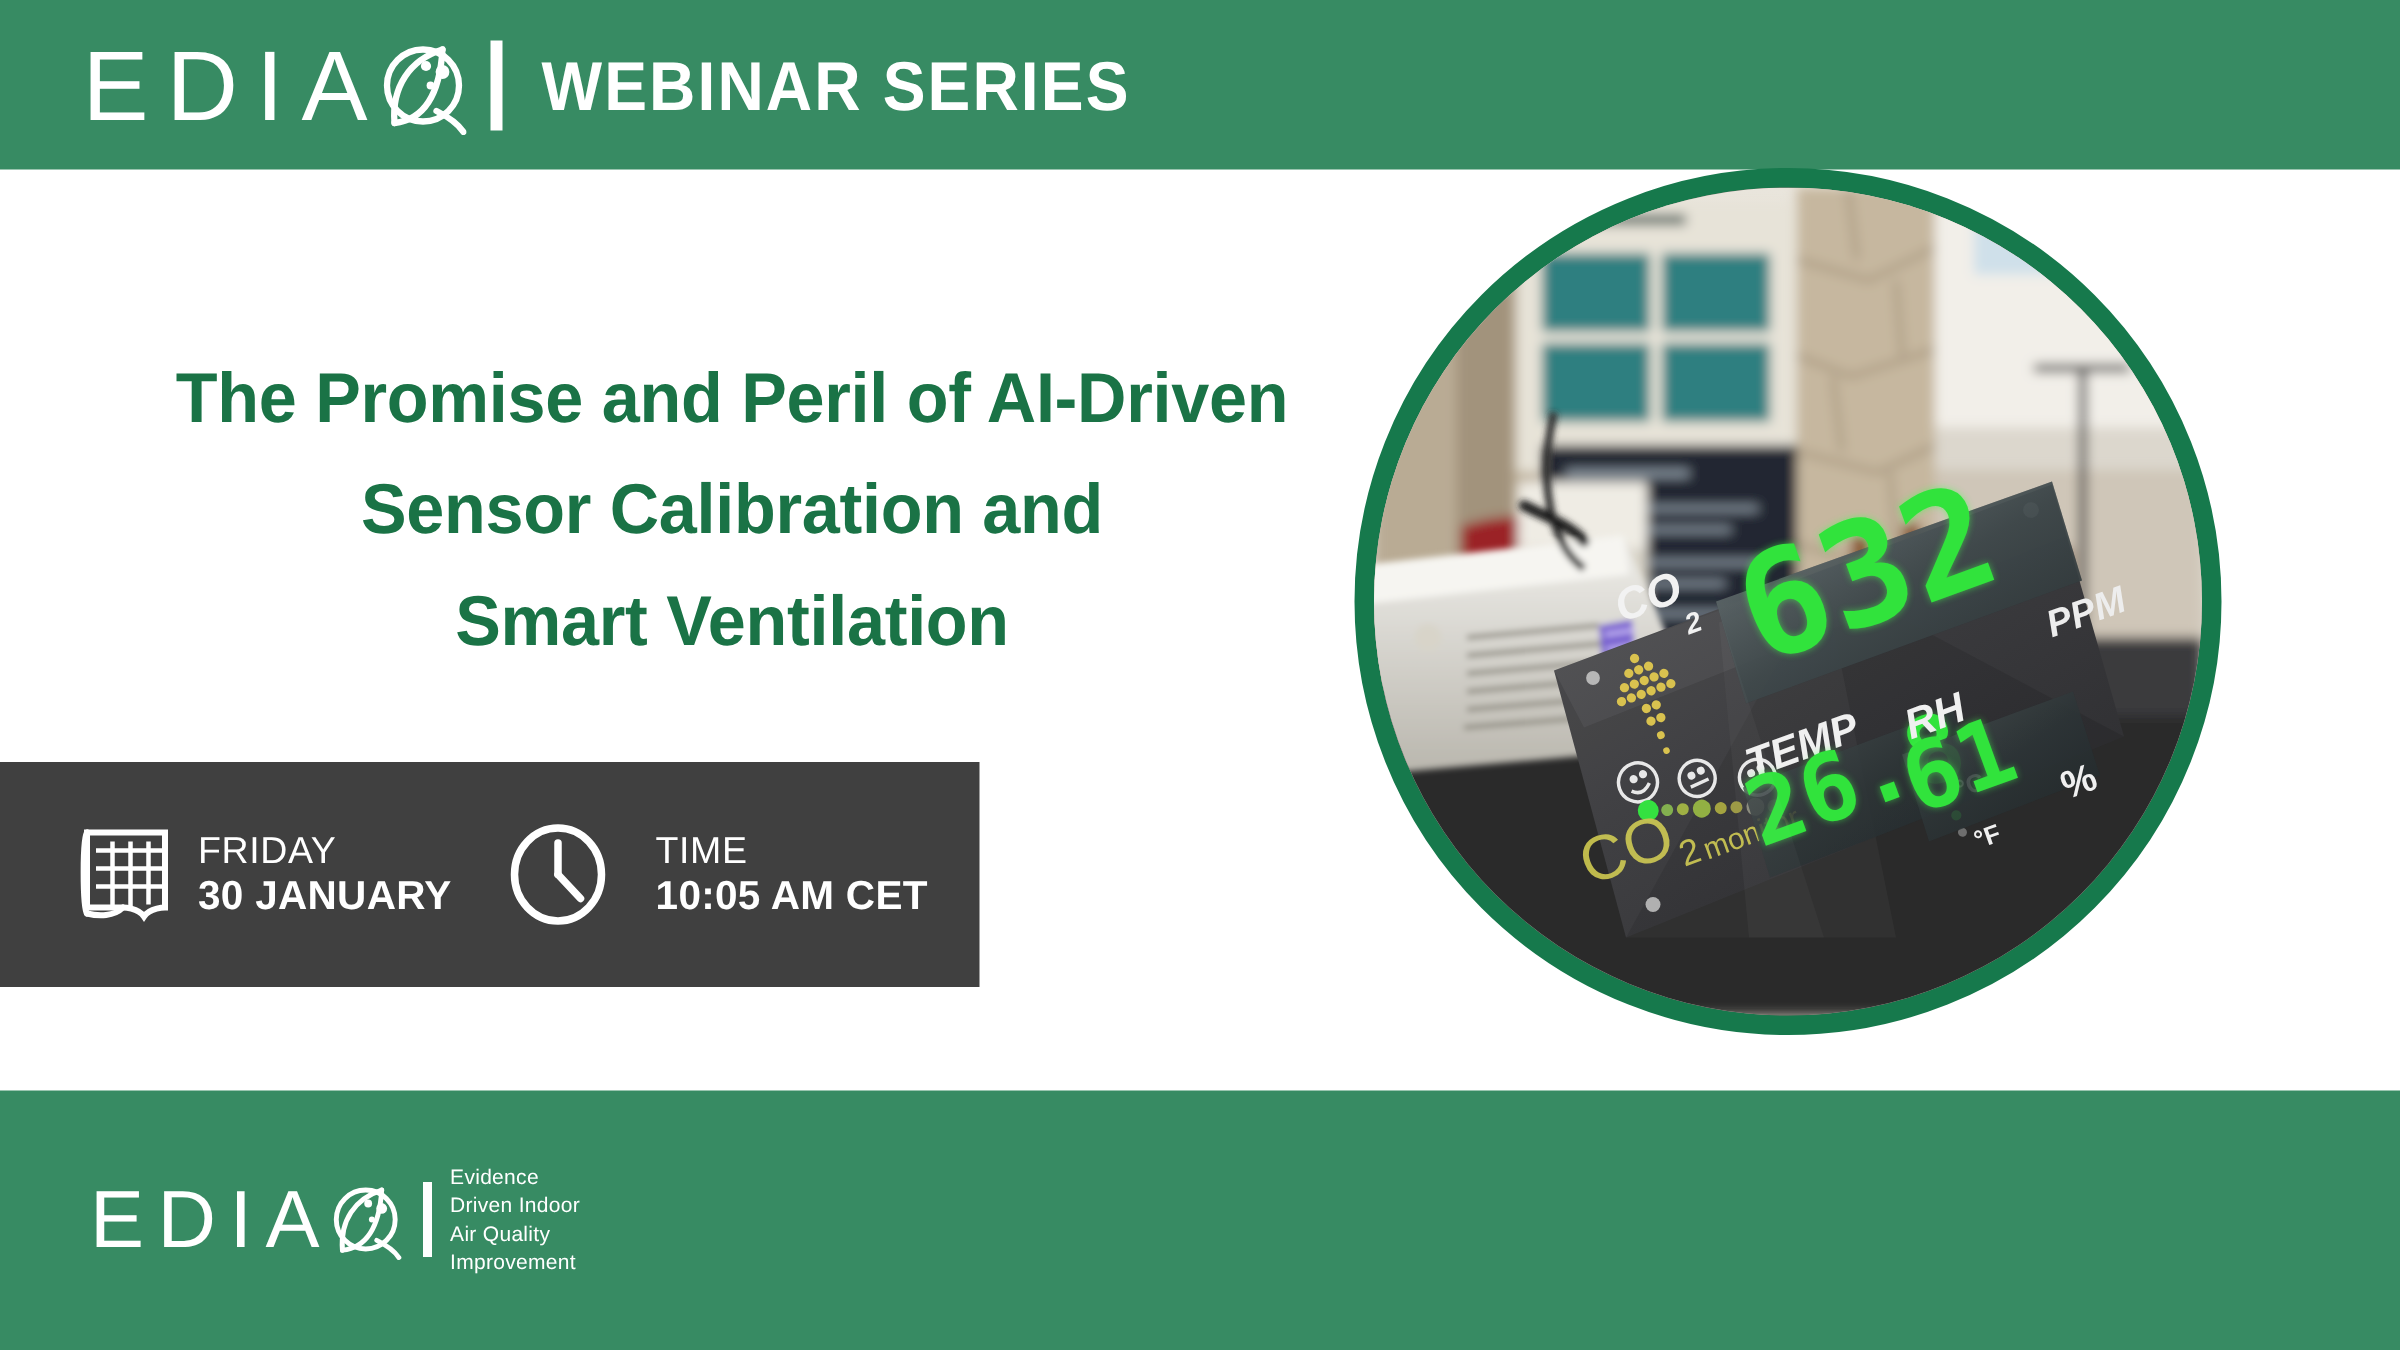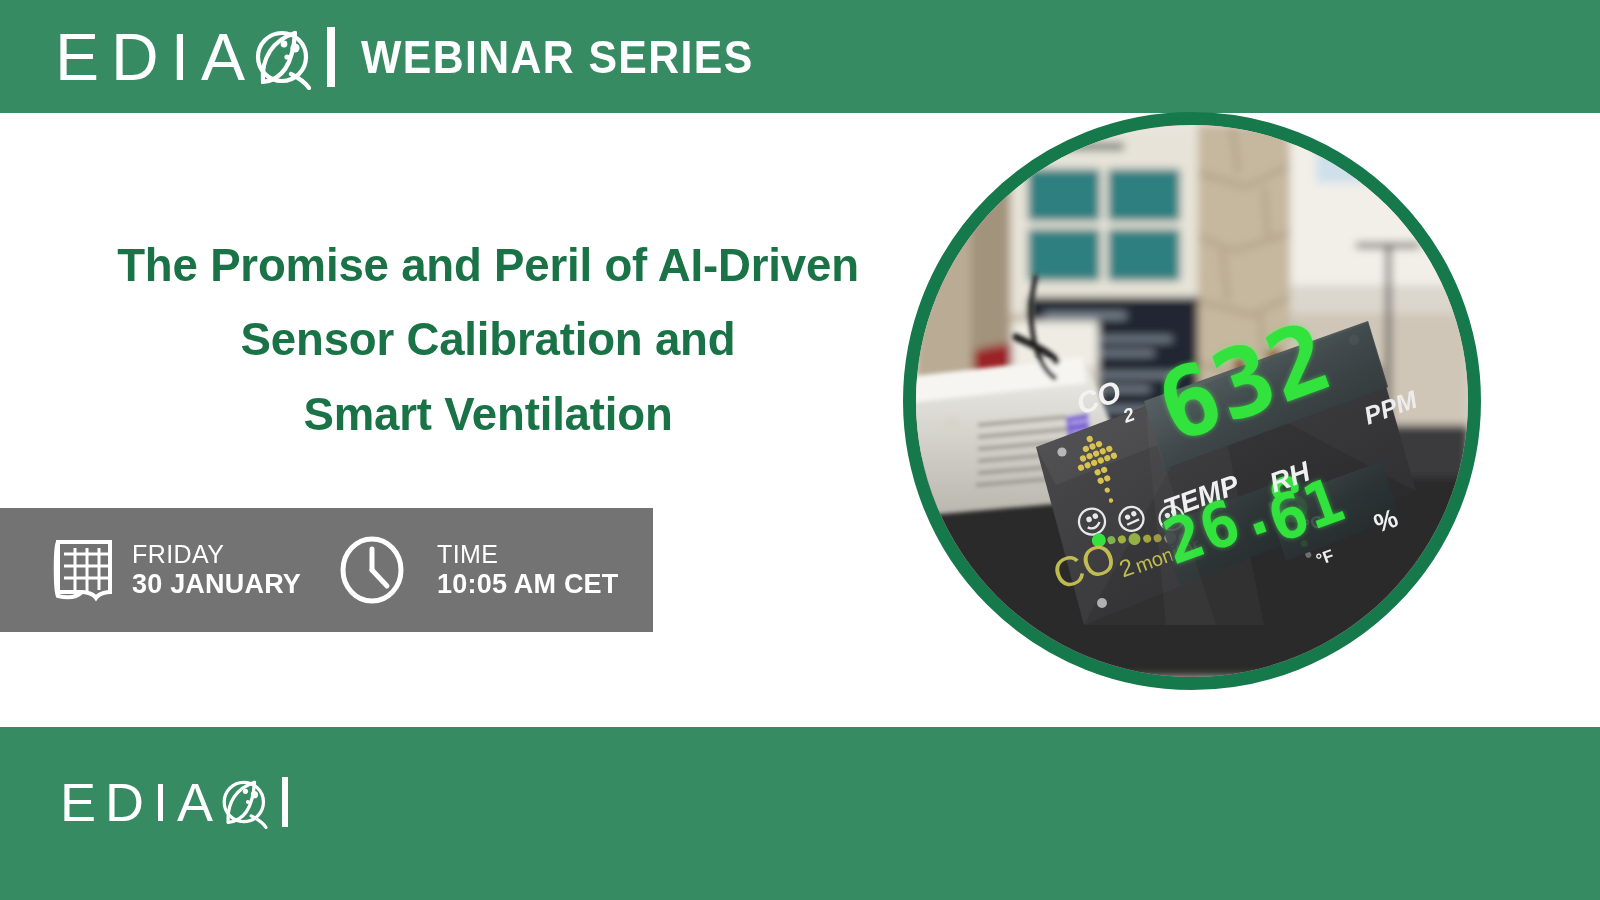--- a/index.html
+++ b/index.html
@@ -45,22 +45,22 @@
   }
   .title-line {
     font-family:"Liberation Sans", sans-serif;
     font-size:47px; font-weight:bold; color:#1A7346;
     line-height:1.58; letter-spacing:-0.2px;
     transform:scaleX(0.97);
   }
 
   
   .datetime-bar {
-    position:absolute; left:0; top:508px; width:653px; height:124px;
-    background:#737373;
+    position:absolute; left:0; top:508px; width:653px; height:150px;
+    background:#404040;
     display:flex; align-items:center;
   }
   .dt-group { display:flex; align-items:center; }
   .dt-group.first { margin-left:52px; }
   .dt-group.second { margin-left:36px;gap:12px; }
   .dt-icon { flex:0 0 auto; display:block; }
   .dt-text { margin-left:18px; color:#ffffff; line-height:1.12; }
   .dt-label {
     font-size:25px; font-weight:400; letter-spacing:0.4px; display:block;
   }
@@ -420,17 +420,23 @@
       <svg class="f-qglyph" viewBox="0 0 60 66">
         <circle cx="31" cy="33" r="24" fill="none" stroke="#fff" stroke-width="4"></circle>
         <path d="M12 58 C10 34 22 16 44 9" fill="none" stroke="#fff" stroke-width="4" stroke-linecap="round"></path>
         <path d="M12 58 C30 56 42 42 44 9" fill="none" stroke="#fff" stroke-width="4" stroke-linecap="round"></path>
         <path d="M40 50 C48 54 54 58 58 64" fill="none" stroke="#fff" stroke-width="4" stroke-linecap="round"></path>
         <circle cx="33" cy="20" r="3.2" fill="#fff"></circle>
         <circle cx="44" cy="24" r="4.4" fill="#fff"></circle>
         <circle cx="36" cy="33" r="2.4" fill="#fff"></circle>
       </svg>
       <span class="f-bar"></span>
+      <span class="f-tagline">
+        <span>Evidence</span>
+        <span>Driven Indoor</span>
+        <span>Air Quality</span>
+        <span>Improvement</span>
+      </span>
     </div>
 
   </div>
 
 </div>
 
 </body></html>

